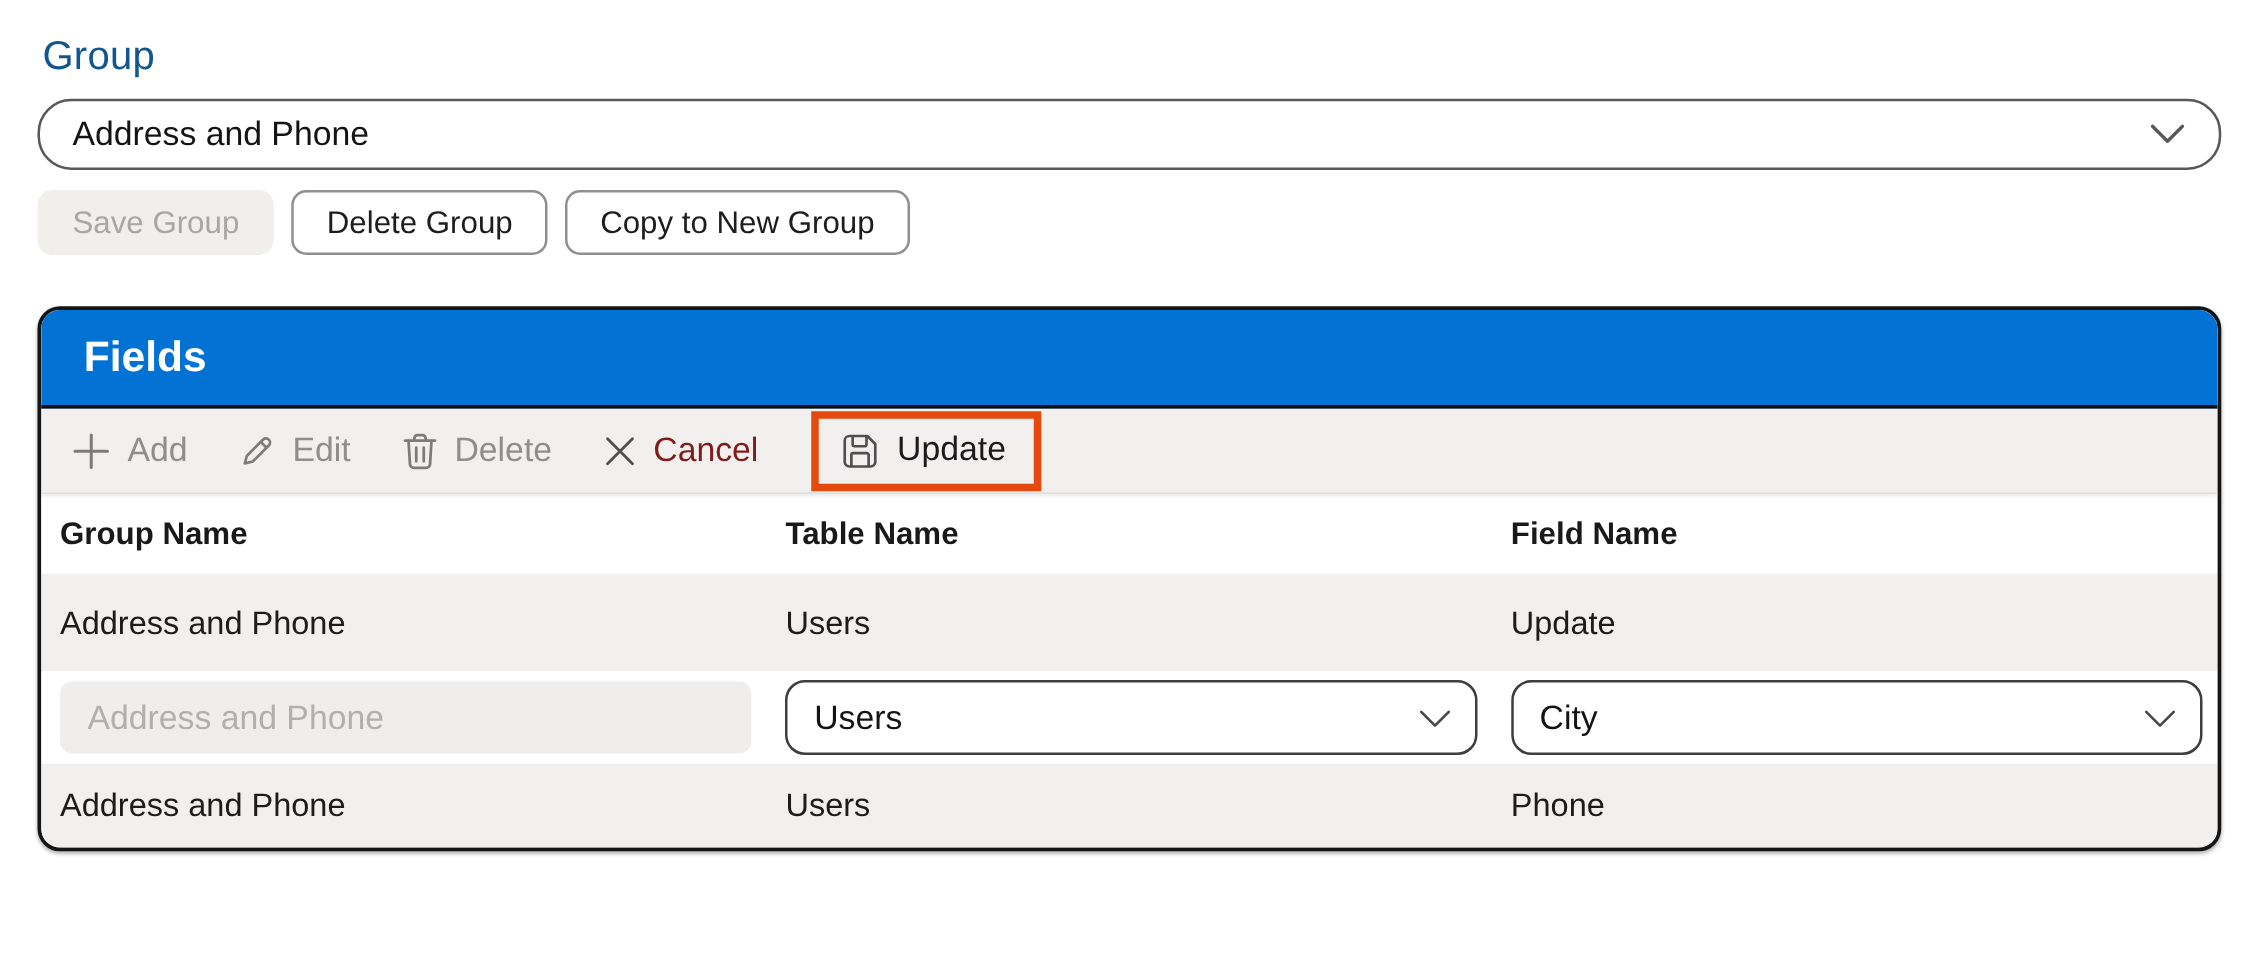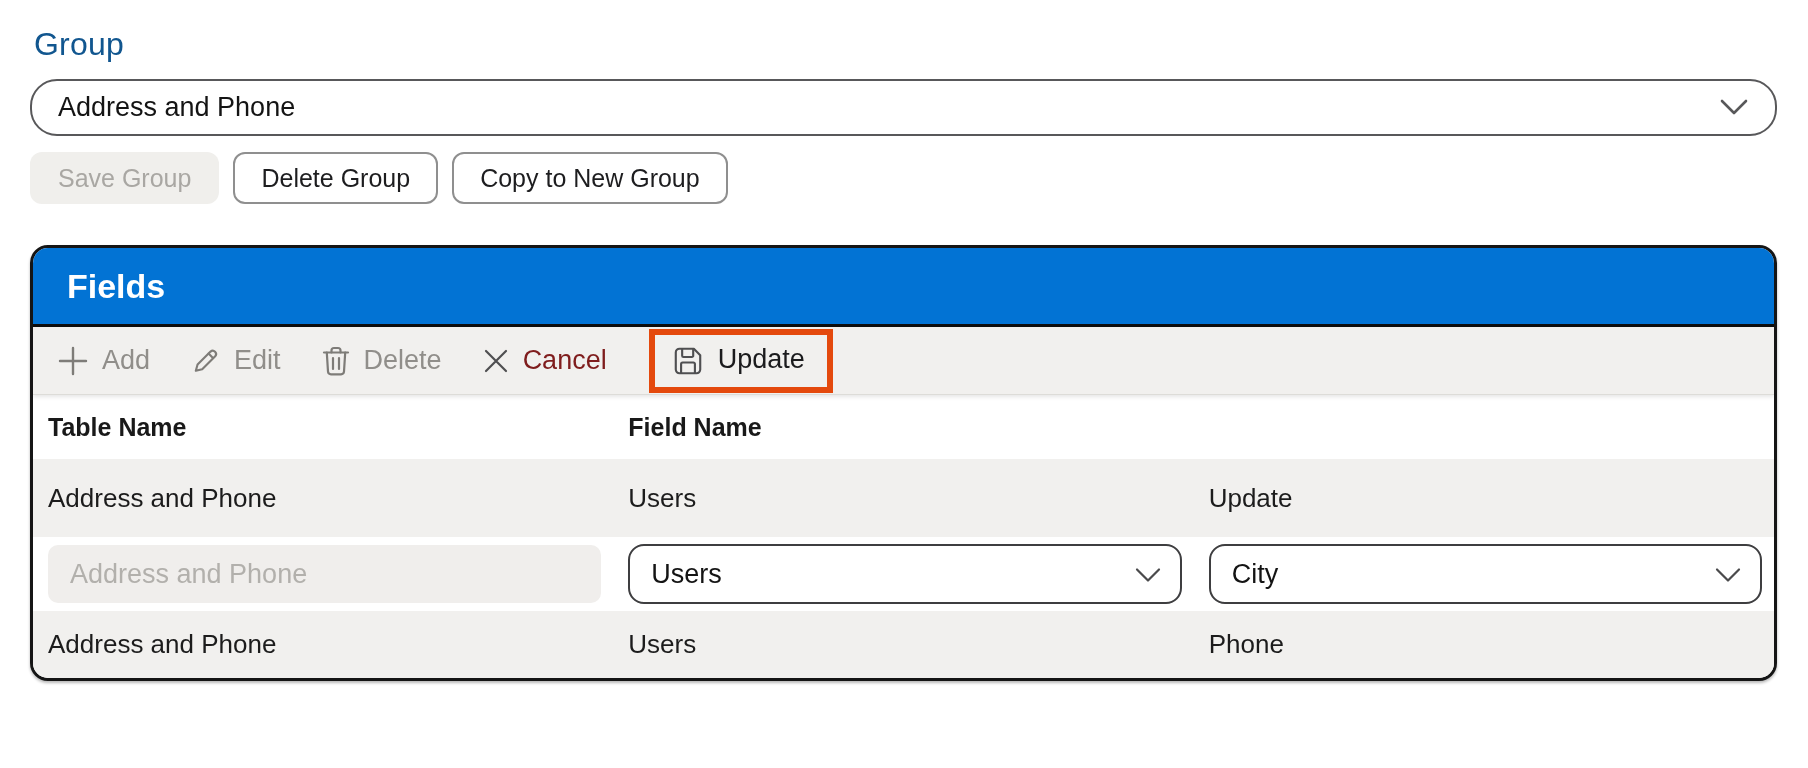--- a/index.html
+++ b/index.html
@@ -164,20 +164,21 @@
             <path d="M8 4.5 H21.5 L27.5 10.5 V24 a3.5 3.5 0 0 1 -3.5 3.5 H8 A3.5 3.5 0 0 1 4.5 24 V8 A3.5 3.5 0 0 1 8 4.5 Z"></path>
             <path d="M10.5 4.8 V11 a1.2 1.2 0 0 0 1.2 1.2 h8 a1.2 1.2 0 0 0 1.2 -1.2 V4.8"></path>
             <path d="M9.5 27.2 V18.8 a1.4 1.4 0 0 1 1.4 -1.4 h10.2 a1.4 1.4 0 0 1 1.4 1.4 V27.2"></path>
           </svg>
         </span>
         <span>Update</span>
       </div>
     </div>
 
     <div class="grid-row thead">
+      <div class="cell">Group Name</div>
       <div class="cell">Table Name</div>
       <div class="cell">Field Name</div>
     </div>
 
     <div class="grid-row r-display r-gray r1">
       <div class="cell">Address and Phone</div>
       <div class="cell">Users</div>
       <div class="cell">Update</div>
     </div>
 

